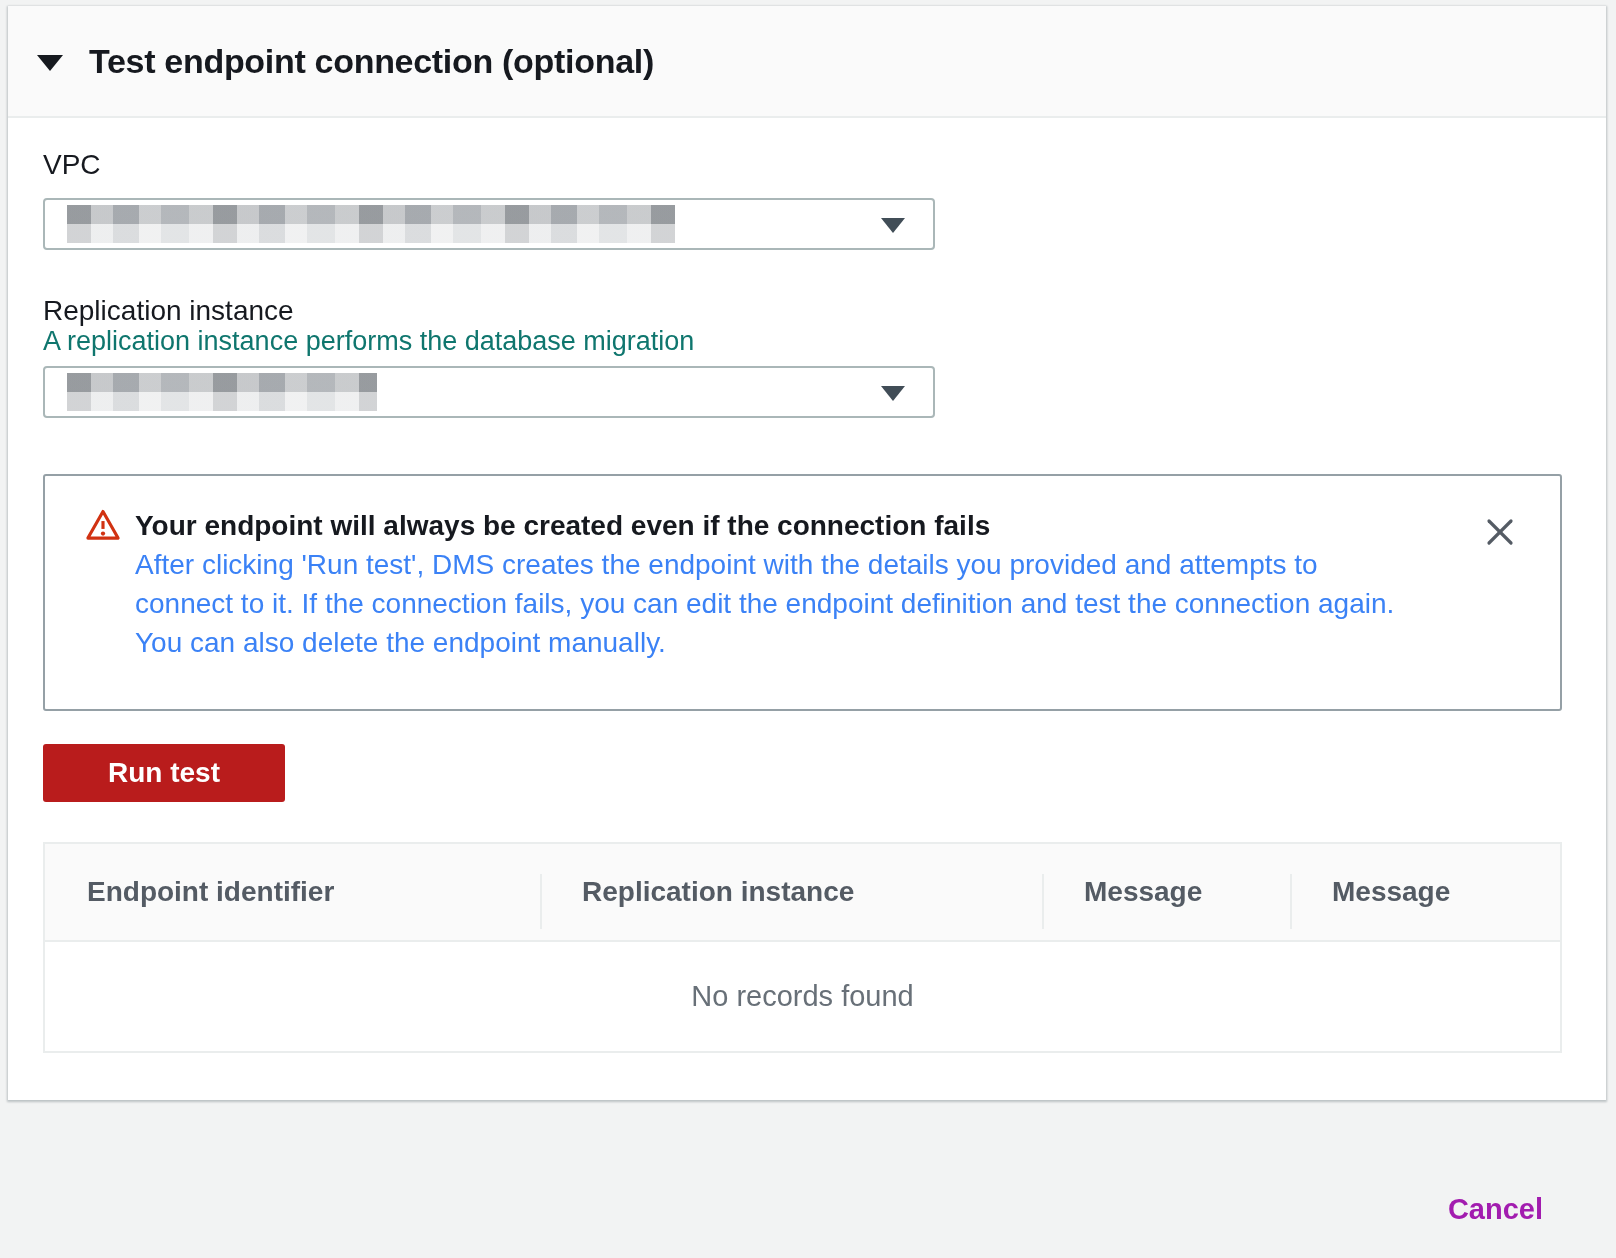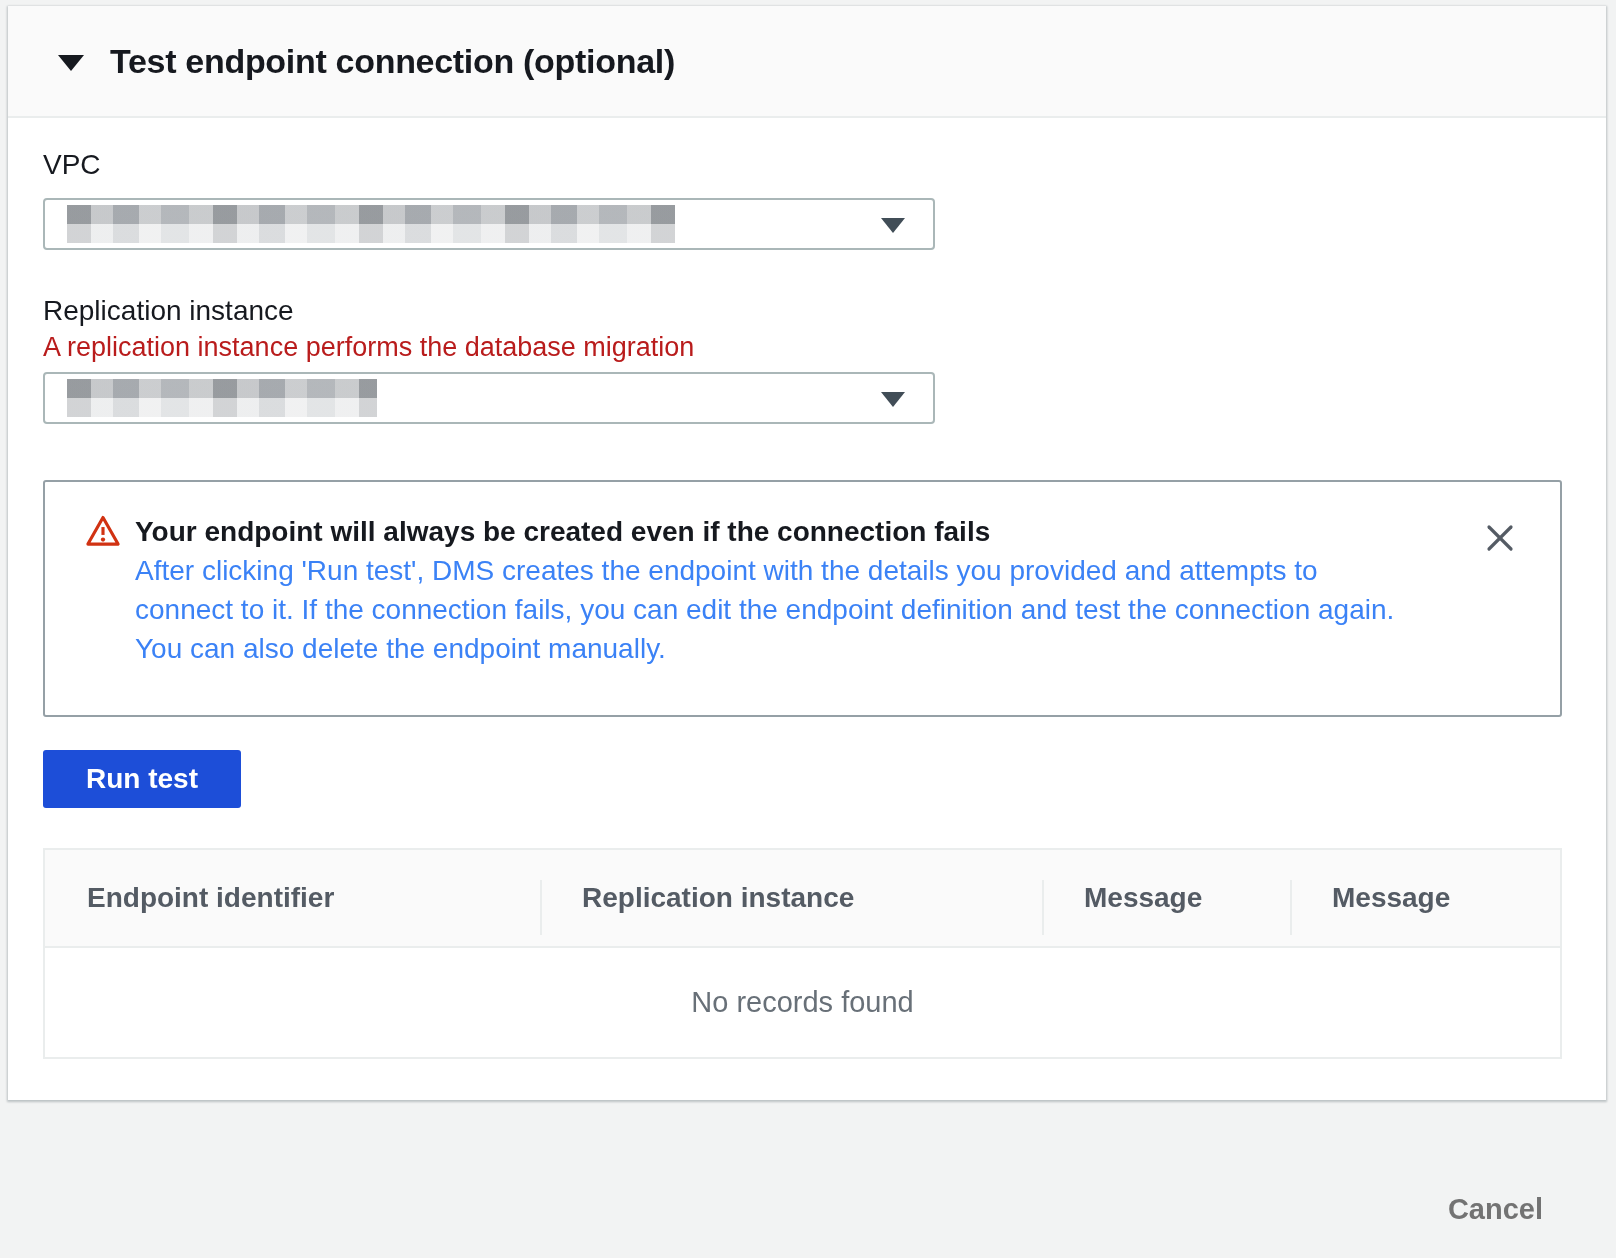--- a/index.html
+++ b/index.html
@@ -11,38 +11,38 @@
   }
 
   
   .panel {
     position:absolute; left:8px; top:6px; width:1598px; height:1094px;
     background:#ffffff;
     box-shadow:0 1px 2px 1px rgba(0,28,36,0.22);
   }
   .section-header {
     height:112px; background:#fafafa; border-bottom:2px solid #eaeded;
-    display:flex; align-items:center; padding:0 50px; cursor:pointer;
+    display:flex; align-items:center; padding:0 29px; cursor:pointer;
   }
   .collapse-caret {
     width:0; height:0; flex:0 0 auto;
     border-left:13px solid transparent; border-right:13px solid transparent;
     border-top:16px solid #16191f; margin-right:26px; margin-top:4px;
   }
   .section-title {
     font-size:34px; font-weight:bold; letter-spacing:-0.3px; color:#16191f;
   }
 
   .panel-body { padding:0 35px; }
 
   
   .field-label { font-size:28px; line-height:30px; color:#16191f; }
   .vpc-label { margin-top:32px; }
   .ri-label  { margin-top:46px; }
-  .field-desc { font-size:27px; line-height:30px; color:#b91c1c; margin-top:6px; }
+  .field-desc { font-size:27px; line-height:30px; color:#0f766e; }
 
   .select-box {
     position:relative; margin-top:18px; width:892px; height:52px;
     border:2px solid #aab7b8; border-radius:4px; background:#fff; cursor:pointer;
   }
   .select-box.ri { margin-top:10px; }
   .mosaic {
     position:absolute; left:22px; top:50%; transform:translateY(-50%); height:38px;
     background-color:#e7e8e9;
     background-image:
@@ -73,22 +73,22 @@
   .alert-icon { position:absolute; left:40px; top:32px; }
   .alert-title { font-size:28px; font-weight:bold; line-height:39px; color:#16191f; }
   .alert-body  { font-size:28px; line-height:39px; color:#3b82f6; max-width:1310px; }
   .alert-close {
     position:absolute; right:40px; top:36px; width:40px; height:40px;
     background:none; border:none; padding:4px; cursor:pointer; line-height:0;
   }
 
   
   .run-test-btn {
-    margin-top:33px; height:58px; padding:0 43px;
-    background:#1d4ed8; border:none; border-radius:3px;
+    margin-top:33px; height:58px; padding:0 65px;
+    background:#b91c1c; border:none; border-radius:3px;
     color:#fff; font-size:28px; font-weight:bold;
     font-family:"Liberation Sans", sans-serif; cursor:pointer;
   }
 
   
   .results-table { margin-top:40px; width:1519px; border:2px solid #eaeded; background:#fff; }
   .table-header {
     display:flex; height:98px; background:#fafafa; border-bottom:2px solid #eaeded;
   }
   .th {
@@ -106,21 +106,21 @@
   }
 
   
   .footer {
     position:absolute; left:0; top:1100px; width:1616px; height:158px;
     display:flex; align-items:flex-start; justify-content:flex-end;
     padding:80px 15px 0 0;
   }
   .cancel-btn {
     background:none; border:none; padding:0; margin-right:58px;
-    height:58px; line-height:58px; font-size:29px; font-weight:bold; color:#737373;
+    height:58px; line-height:58px; font-size:29px; font-weight:bold; color:#a21caf;
     font-family:"Liberation Sans", sans-serif; cursor:pointer;
   }
   .create-btn {
     height:58px; padding:0 40px;
     background:#ec7211; border:none; border-radius:3px;
     color:#fff; font-size:29px; font-weight:bold;
     font-family:"Liberation Sans", sans-serif; cursor:pointer;
   }
 </style>
 </head>

